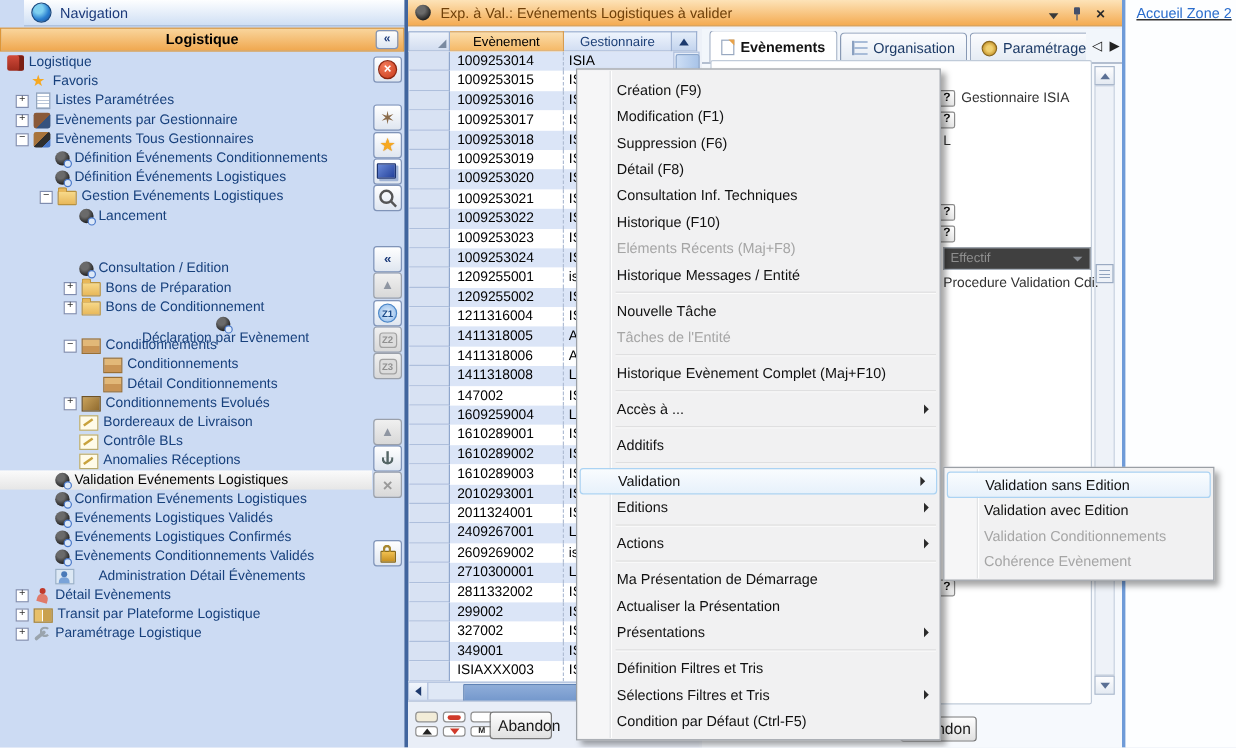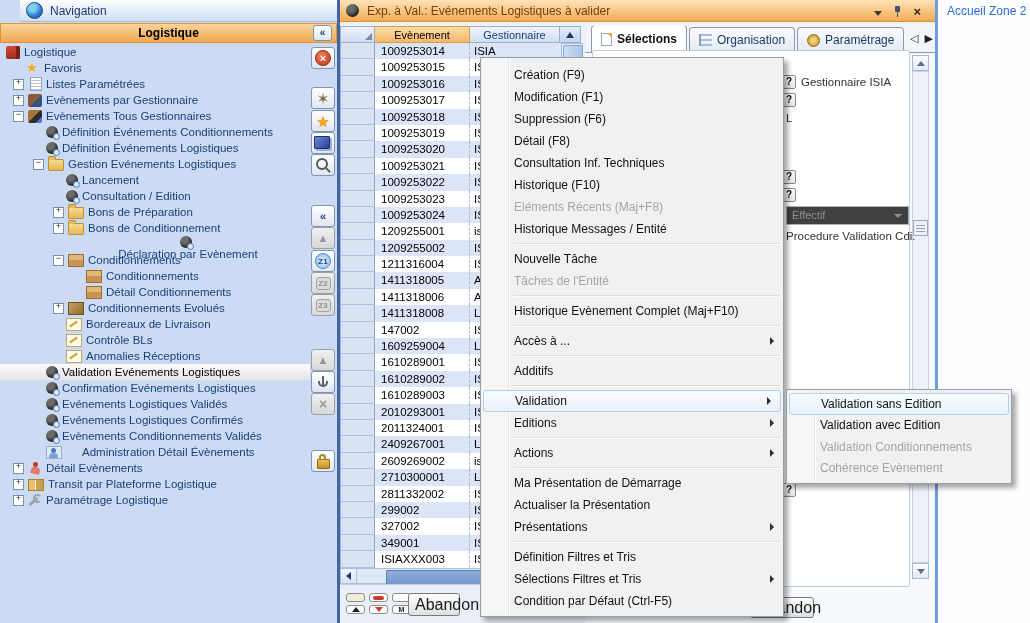--- a/index.html
+++ b/index.html
@@ -127,21 +127,21 @@
 
   
   #gridfooter{position:absolute;left:0;top:584px;width:243px;height:39px;background:#e9eef7;border-top:1px solid #c2cde0;}
   .nbtn{position:absolute;width:19px;height:9px;border:1px solid #8f8f8f;border-radius:3px;background:#fff;padding:0;display:flex;align-items:center;justify-content:center;}
   .nb-beige{background:#f2ecd8;}
   .nb-red::after{content:"";width:11px;height:4px;background:#d03a2a;border-radius:2px;}
   .nb-upk::after{content:"";width:0;height:0;border-bottom:5px solid #222;border-left:4px solid transparent;border-right:4px solid transparent;}
   .nb-dnr::after{content:"";width:0;height:0;border-top:5px solid #d03a2a;border-left:4px solid transparent;border-right:4px solid transparent;}
   .nb-m{font-size:7px;font-weight:bold;color:#222;}
   .pushbtn{border:1px solid #7a7a7a;border-radius:3px;background:linear-gradient(#fefefe,#e0e0e0);
-    font-size:16px;color:#1a1a1a;font-family:inherit;}
+    font-size:13px;color:#1a1a1a;font-family:inherit;}
   #abandon1{position:absolute;left:68px;top:8px;width:52px;height:23px;}
 
   
   #tabpanel{position:absolute;left:245px;top:24px;width:350px;height:599px;background:#f2f6fb;}
   #tabstrip{position:absolute;left:6px;top:2px;right:30px;height:26px;display:flex;align-items:flex-end;gap:2px;overflow:hidden;}
   .tab{height:24px;display:flex;align-items:center;gap:5px;padding:0 9px;border:1px solid #8899b4;border-bottom:none;
     border-radius:4px 4px 0 0;background:linear-gradient(#fbfcfe,#e3eaf3);font-size:12px;color:#1c3a66;white-space:nowrap;flex:none;}
   .tab.sel{background:#fff;font-weight:bold;color:#111;height:26px;}
   .ti{width:13px;height:13px;position:relative;flex:none;}
   .ti-page{width:11px;height:13px;background:#fff;border:1px solid #98a8c0;box-sizing:border-box;}
@@ -163,21 +163,21 @@
   #pscroll-up,#pscroll-dn{left:912px;width:17px;height:16px;background:linear-gradient(#fdfdfe,#e4eaf2);border:1px solid #aab8cc;box-sizing:border-box;z-index:6;display:flex;align-items:center;justify-content:center;padding:0;}
   #pscroll-up{top:55px;} #pscroll-dn{top:563px;}
   #pscroll-up i{width:0;height:0;border-bottom:5px solid #5a6f94;border-left:4px solid transparent;border-right:4px solid transparent;}
   #pscroll-dn i{width:0;height:0;border-top:5px solid #5a6f94;border-left:4px solid transparent;border-right:4px solid transparent;}
   #pscroll-track{left:912px;top:71px;width:17px;height:492px;background:#eef2f8;border:1px solid #c8d2e0;box-sizing:border-box;z-index:5;}
   #pscroll-thumb{left:913px;top:220px;width:15px;height:16px;background:linear-gradient(#fdfdfe,#dfe6ef);border:1px solid #9aaac2;box-sizing:border-box;z-index:6;
     background-image:repeating-linear-gradient(#8fa2bd 0 1px,transparent 1px 3px);background-size:9px 7px;background-position:center;background-repeat:no-repeat;}
   #abandon2{left:750px;top:597px;width:64px;height:21px;z-index:5;position:absolute;}
 
   
-  #accueil{left:938px;top:0;width:92px;height:623px;background:#fdfeff;}
+  #accueil{left:938px;top:0;width:92px;height:623px;background:#fdfeff;text-decoration:underline;}
   #vsplit-right{left:935px;top:0;width:3px;height:623px;background:#6f9bd8;}
   #accueil-title{padding:4px 0 0 9px;color:#2a6ccc;font-size:12px;}
 
   
   .menu{position:absolute;background:#f1f1f2;border:1px solid #9a9fa5;box-shadow:4px 4px 5px rgba(0,0,0,.35);
     padding:6px 0 4px 0;z-index:50;}
   .menu::before{content:"";position:absolute;left:1px;top:1px;bottom:1px;width:26px;background:#f6f6f7;
     border-right:1px solid #e2e3e5;box-shadow:1px 0 0 #fff;}
   #ctxmenu{left:480px;top:57px;width:304px;box-sizing:border-box;}
   #submenu{left:786px;top:389px;width:226px;box-sizing:border-box;padding-top:3px;z-index:60;}
@@ -238,21 +238,21 @@
       </div>
       <div class="tree-row" style="padding-left: 33px;">
         <span class="expander">−</span>
         <span class="tico i-folder"></span>
         <span class="tlabel">Gestion Evénements Logistiques</span>
       </div>
       <div class="tree-row" style="padding-left: 66px;">
         <span class="tico i-event"></span>
         <span class="tlabel">Lancement</span>
       </div>
-      <div class="tree-row" style="padding-left: 66px;">
+      <div class="tree-row" style="padding-left: 66px; margin-top: 28px;">
         <span class="tico i-event"></span>
         <span class="tlabel">Consultation / Edition</span>
       </div>
       <div class="tree-row" style="padding-left: 53px;">
         <span class="expander">+</span>
         <span class="tico i-folder"></span>
         <span class="tlabel">Bons de Préparation</span>
       </div>
       <div class="tree-row" style="padding-left: 53px;">
         <span class="expander">+</span>
@@ -578,21 +578,21 @@
     <button class="nbtn nb-upk" style="left:6px;top:20px;"></button>
     <button class="nbtn nb-dnr" style="left:29px;top:20px;"></button>
     <button class="nbtn nb-m" style="left:52px;top:20px;">M</button>
     <button class="pushbtn" id="abandon1">Abandon</button>
   </div>
 
   <div id="tabpanel">
     <div id="tabstrip">
         <div class="tab sel">
           <span class="ti ti-page"></span>
-          <span>Sélections</span>
+          <span>Evènements</span>
         </div>
         <div class="tab">
           <span class="ti ti-org"></span>
           <span>Organisation</span>
         </div>
         <div class="tab">
           <span class="ti ti-param"></span>
           <span>Paramétrage</span>
         </div>
       </div>

